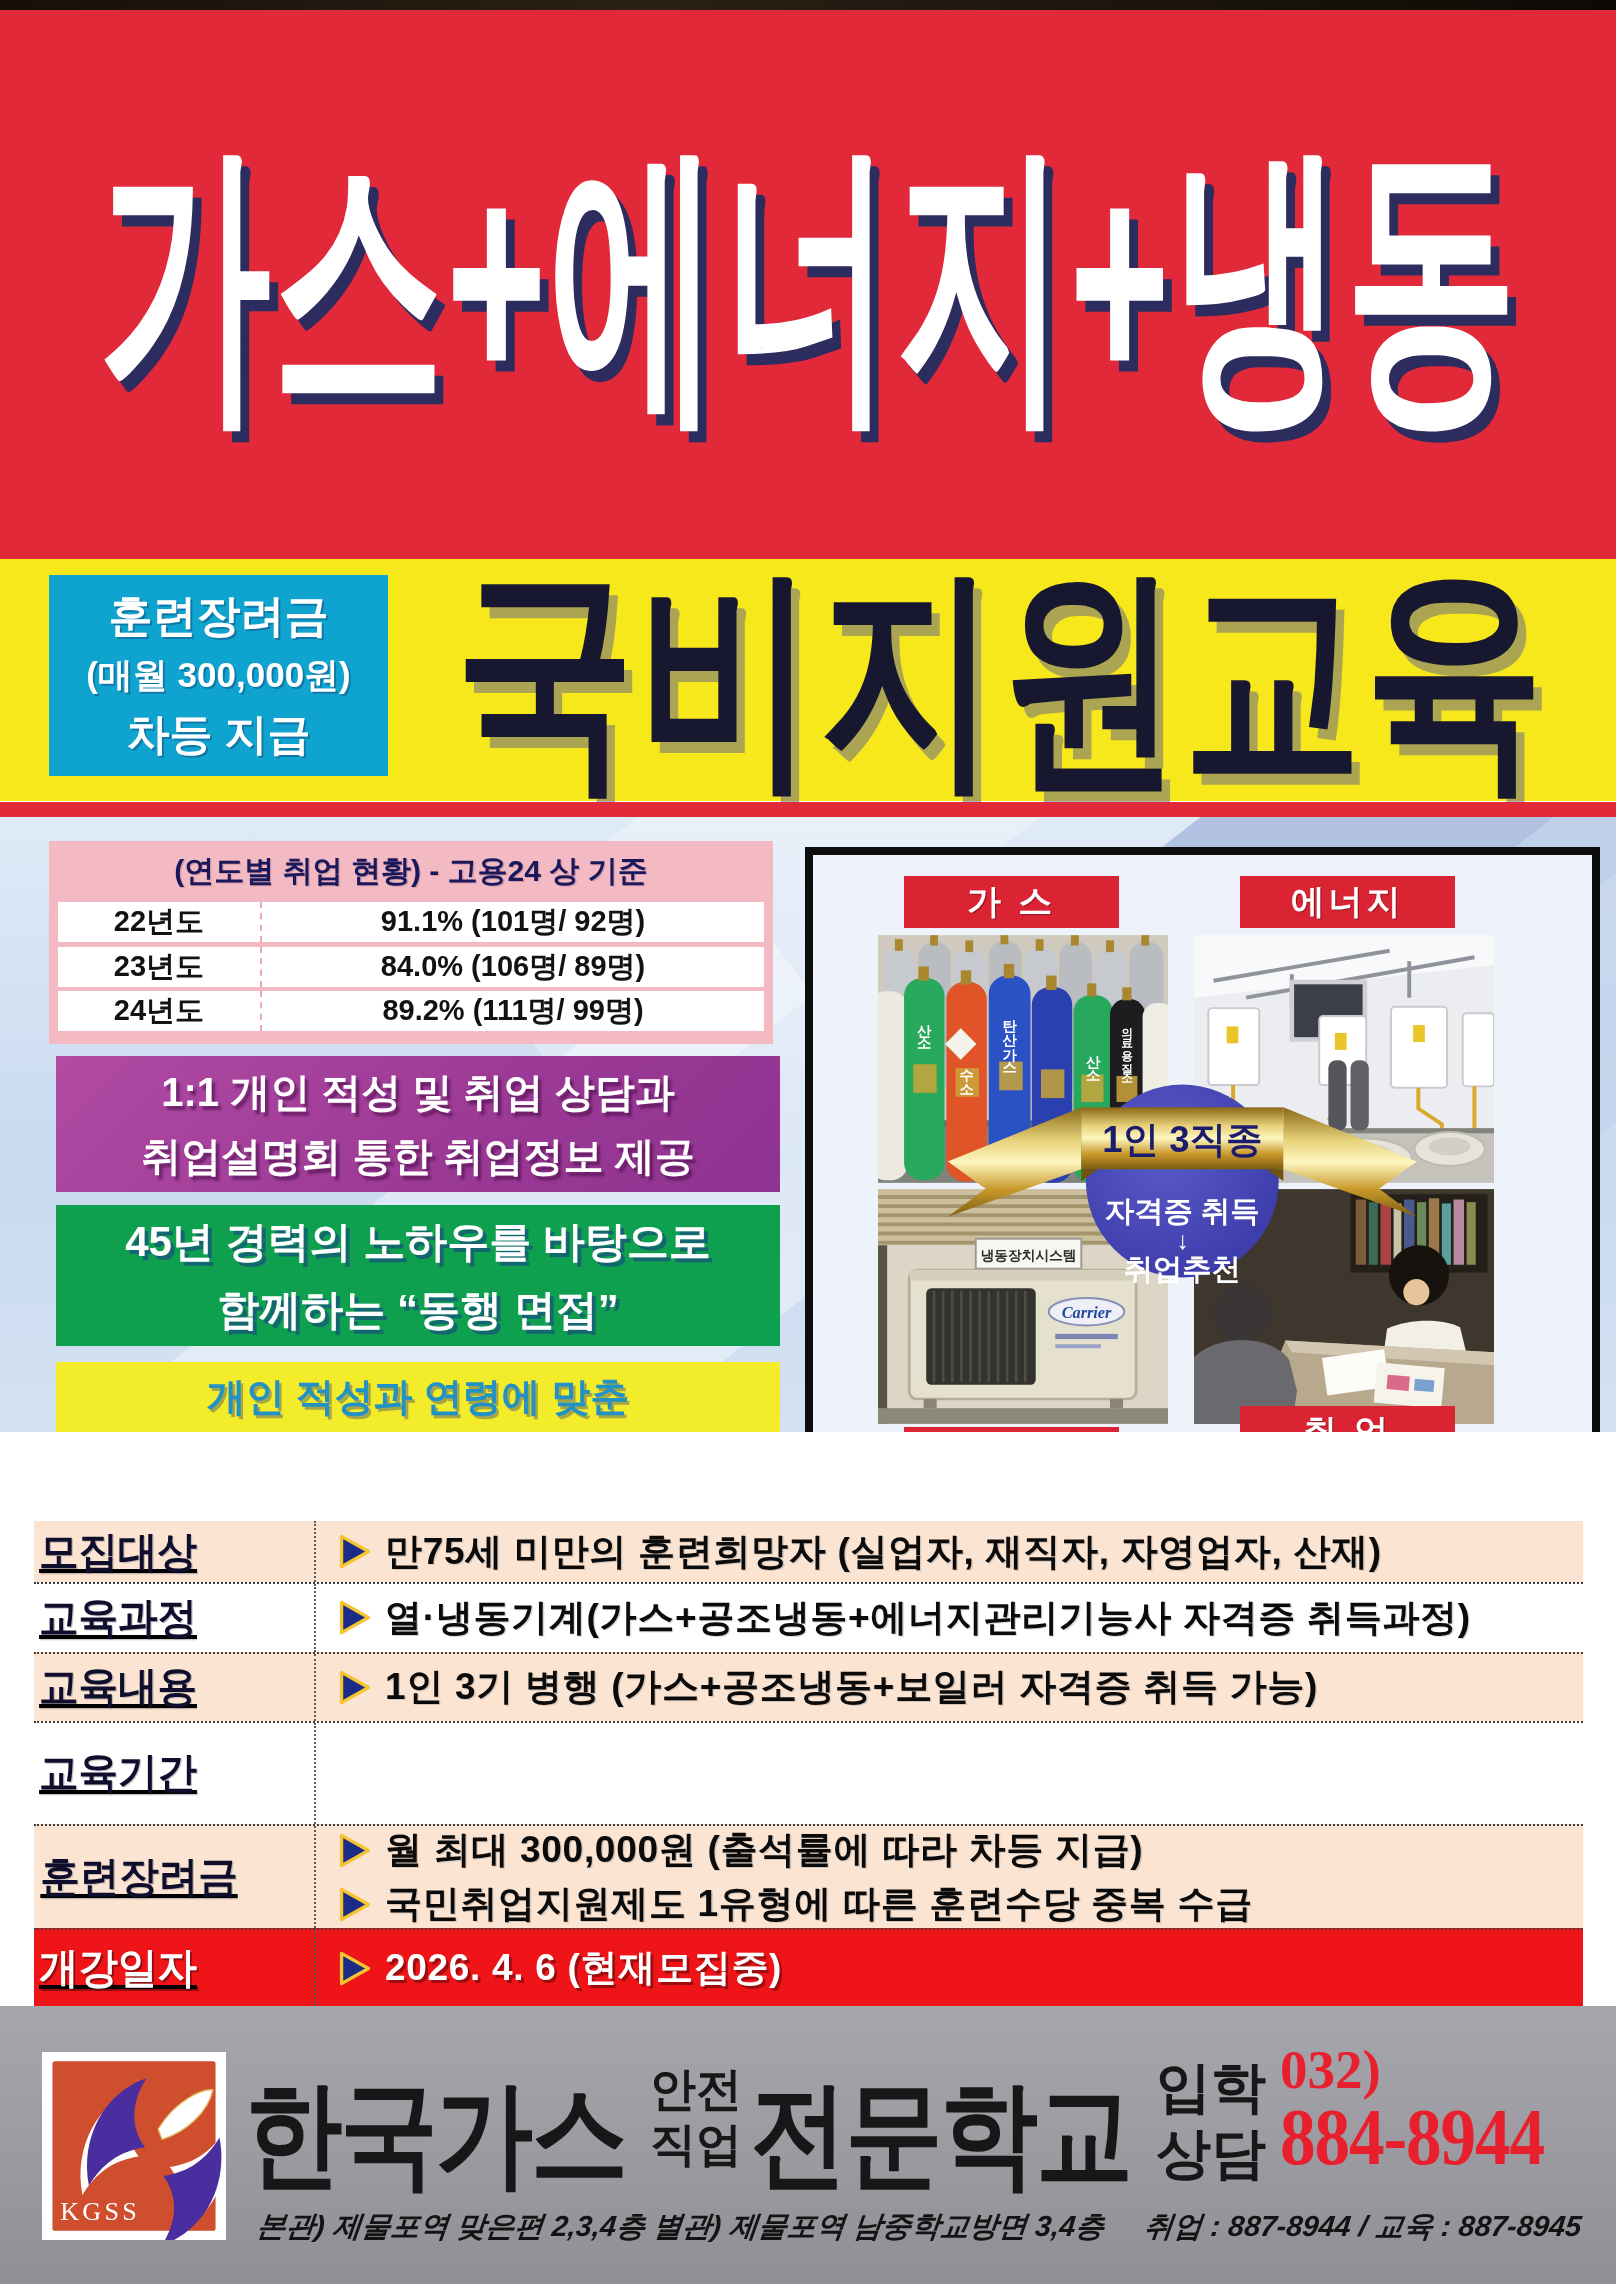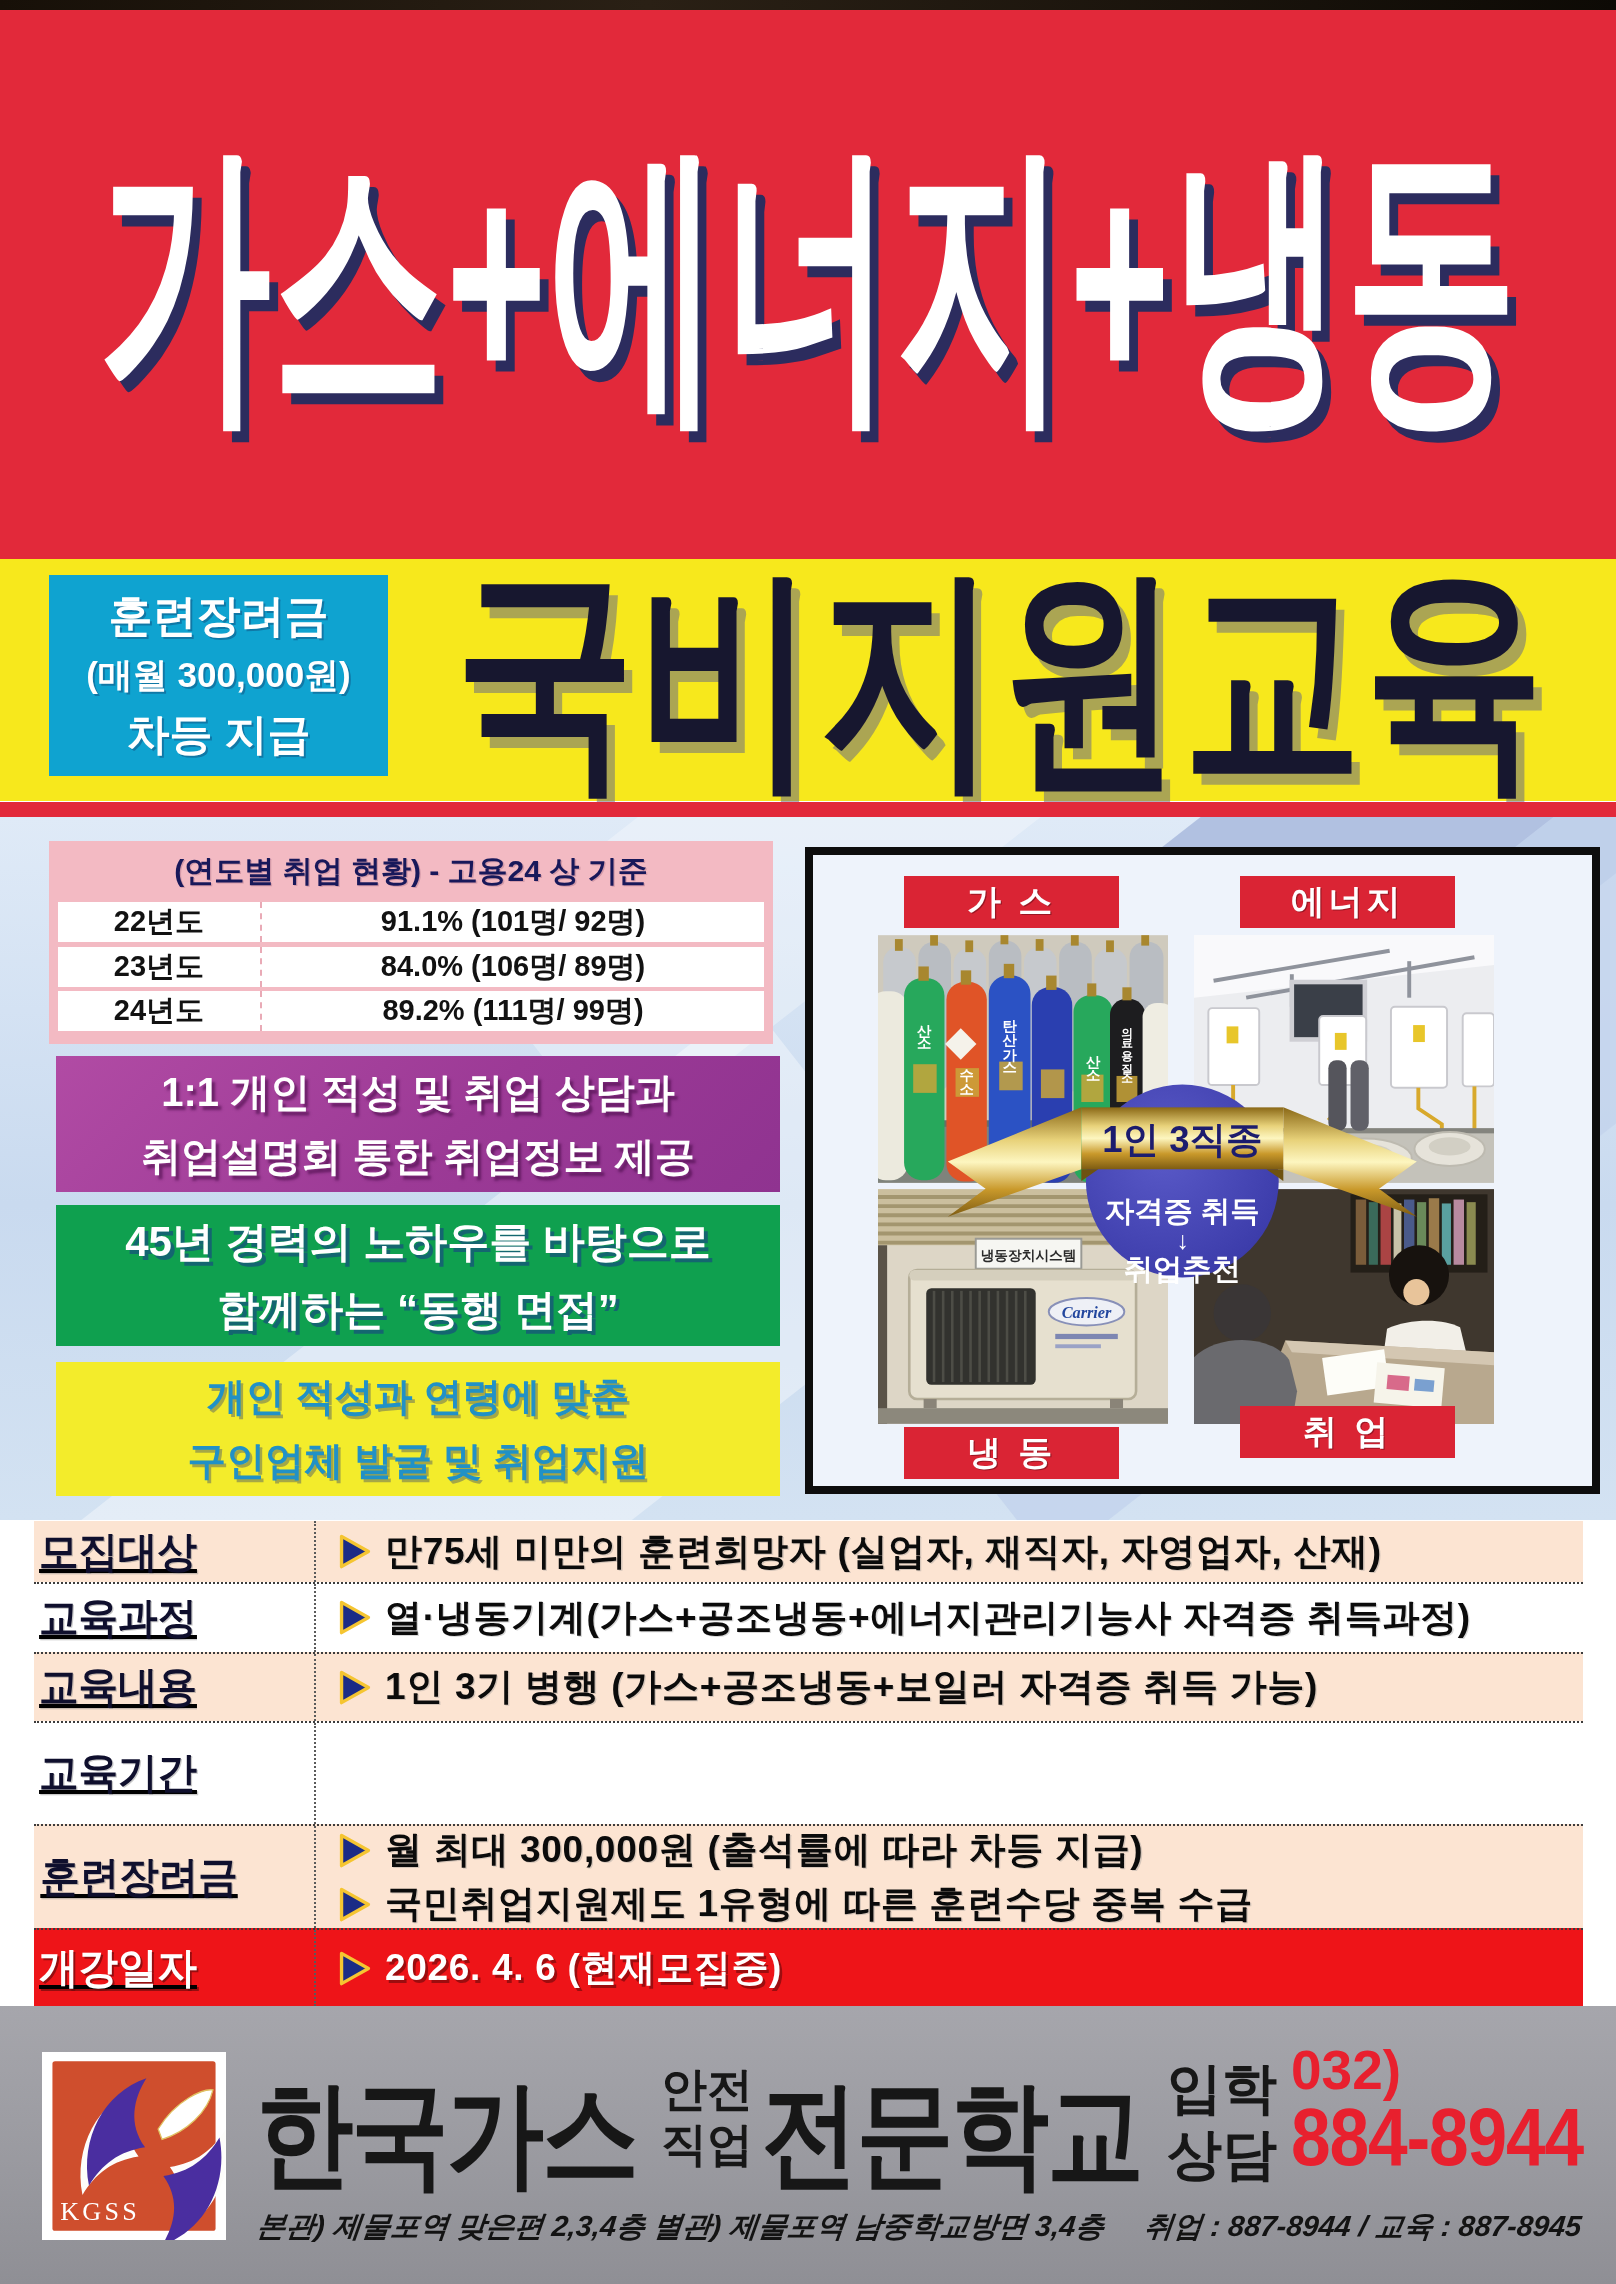--- a/index.html
+++ b/index.html
@@ -20,21 +20,21 @@
                  display:flex;flex-direction:column;align-items:center;justify-content:center;gap:6.5px;}
   .allow-l1{color:#fff;font-size:44px;font-weight:900;text-shadow:2px 2px 0 rgba(20,40,90,.35);}
   .allow-l2{color:#fff;font-size:35px;font-weight:800;text-shadow:2px 2px 0 rgba(20,40,90,.35);}
   .allow-l3{color:#fff;font-size:43px;font-weight:900;text-shadow:2px 2px 0 rgba(20,40,90,.35);}
   .navy-headline-wrap{left:398px;top:0;width:1206px;height:242px;display:flex;align-items:center;justify-content:center;}
   .navy-headline{color:#17172f;font-size:183px;font-weight:900;letter-spacing:2.6px;white-space:nowrap;
                  transform:scale(0.98,1.3);text-shadow:8.5px 8.5px 0 rgba(110,110,130,.55);}
   .red-strip{left:0;top:802px;width:1617px;height:15.6px;background:#e2293a;}
 
   
-  .mid{left:0;top:817px;width:1617px;height:703px;background:linear-gradient(180deg,#dfeaf7 0%,#c9daef 55%,#d3e2f2 100%);overflow:hidden;}
+  .mid{left:0;top:817px;width:1617px;height:615px;background:linear-gradient(180deg,#dfeaf7 0%,#c9daef 55%,#d3e2f2 100%);overflow:hidden;}
   .facet{position:absolute;transform:rotate(-38deg);}
   .facet.f1{right:-274px;top:-117px;width:978px;height:300px;background:#a9badd;opacity:.85;}
   .facet.f2{right:-339px;top:156px;width:1108px;height:280px;background:#c3d3ec;opacity:.8;}
   .facet.f3{left:-196px;bottom:-143px;width:1173px;height:339px;background:rgba(255,255,255,.38);}
   .facet.f4{left:456px;top:-130px;width:782px;height:248px;background:rgba(255,255,255,.30);}
 
   .stats-card{left:49px;top:23.5px;width:724px;height:203px;background:#f3bac3;}
   .stats-title{margin-top:10.4px;text-align:center;font-size:30px;font-weight:900;color:#18185a;
                text-shadow:1.3px 1.3px 0 rgba(120,60,90,.25);}
   .stats-rows{margin:10.4px 9px 0 9px;}
@@ -80,21 +80,21 @@
                 text-shadow:1.3px 1.3px 0 rgba(140,140,140,.35);}
   .it-row.red .it-line span{color:#fff;text-shadow:2.6px 2.6px 0 rgba(90,8,10,.55);}
   .bullet{flex:none;width:34px;height:37px;}
 
   
   .footer{left:0;top:2006px;width:1617px;height:278px;background:linear-gradient(180deg,#a6a6ac 0%,#9a9aa0 55%,#8f8f95 100%);}
   .logo-box{left:42px;top:46px;width:184px;height:188px;background:#fff;}
   .fname{position:absolute;color:#171717;font-weight:900;white-space:nowrap;}
   .fname.big{font-size:116px;transform:scaleX(.84);transform-origin:left center;letter-spacing:-2.6px;top:11.7px;}
   .fstack{position:absolute;display:flex;flex-direction:column;color:#171717;font-weight:900;}
-  .name-row{left:256px;top:39px;width:1356px;height:156px;}
+  .name-row{left:245px;top:39px;width:1356px;height:156px;font-family:Liberation Serif, serif;}
   .phone-area{color:#e8202e;font-size:55px;font-weight:900;line-height:56px;}
   .phone-num{color:#e8202e;font-size:81px;font-weight:900;letter-spacing:-1.3px;line-height:78px;
              transform:scaleX(.88);transform-origin:left center;white-space:nowrap;}
   .addr-row{left:257px;top:201px;width:1349px;display:flex;gap:40px;transform:skewX(-6deg);white-space:nowrap;}
   .addr-row span{font-size:29px;font-weight:800;font-style:italic;color:#131313;}
 </style>
 </head>
 <body>
 
 <div class="poster">

